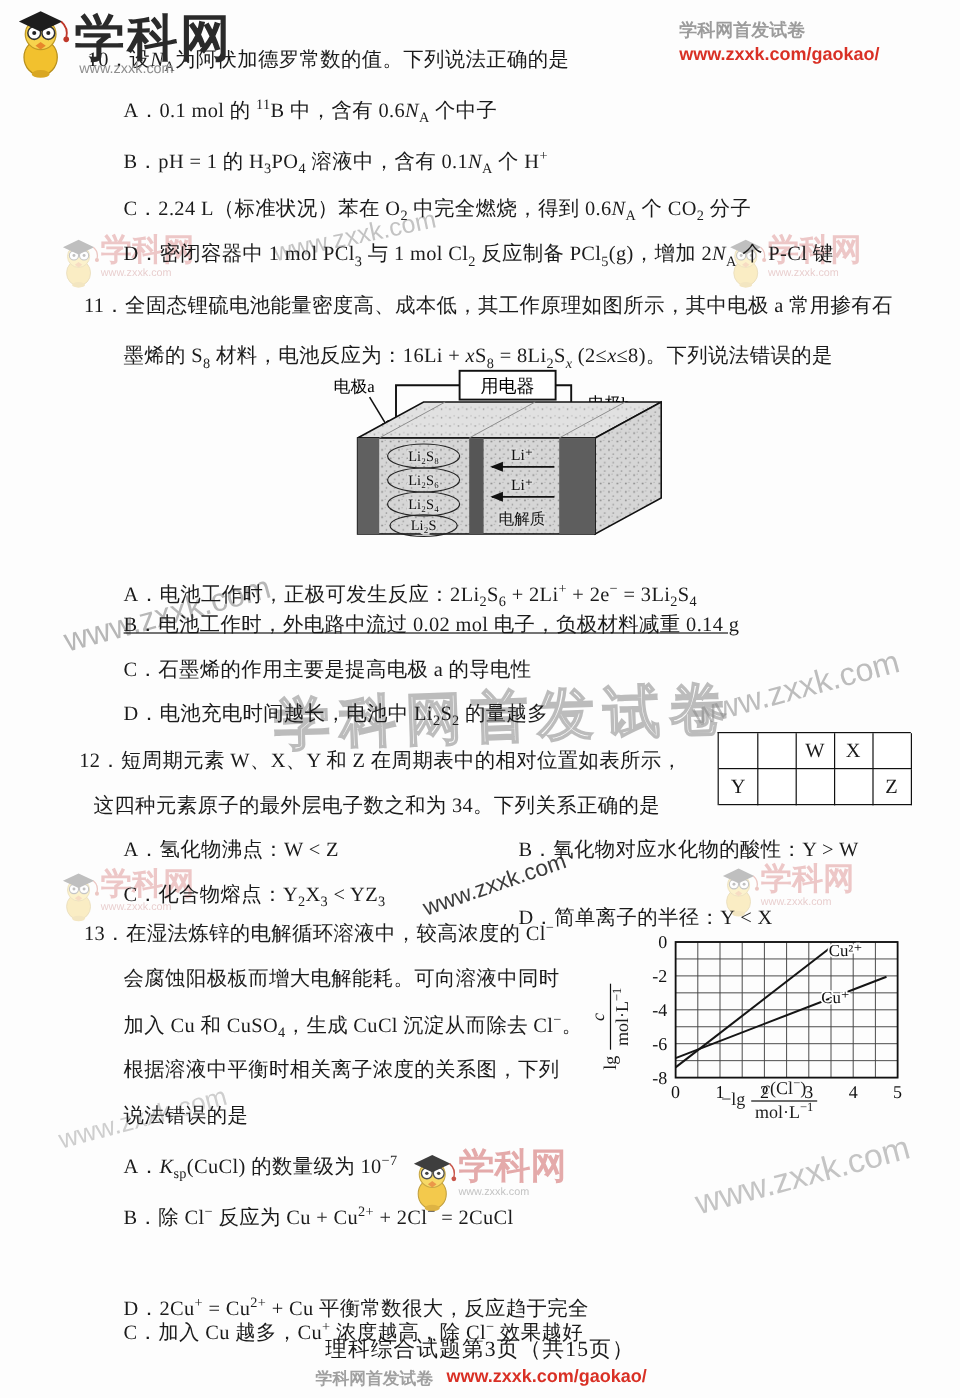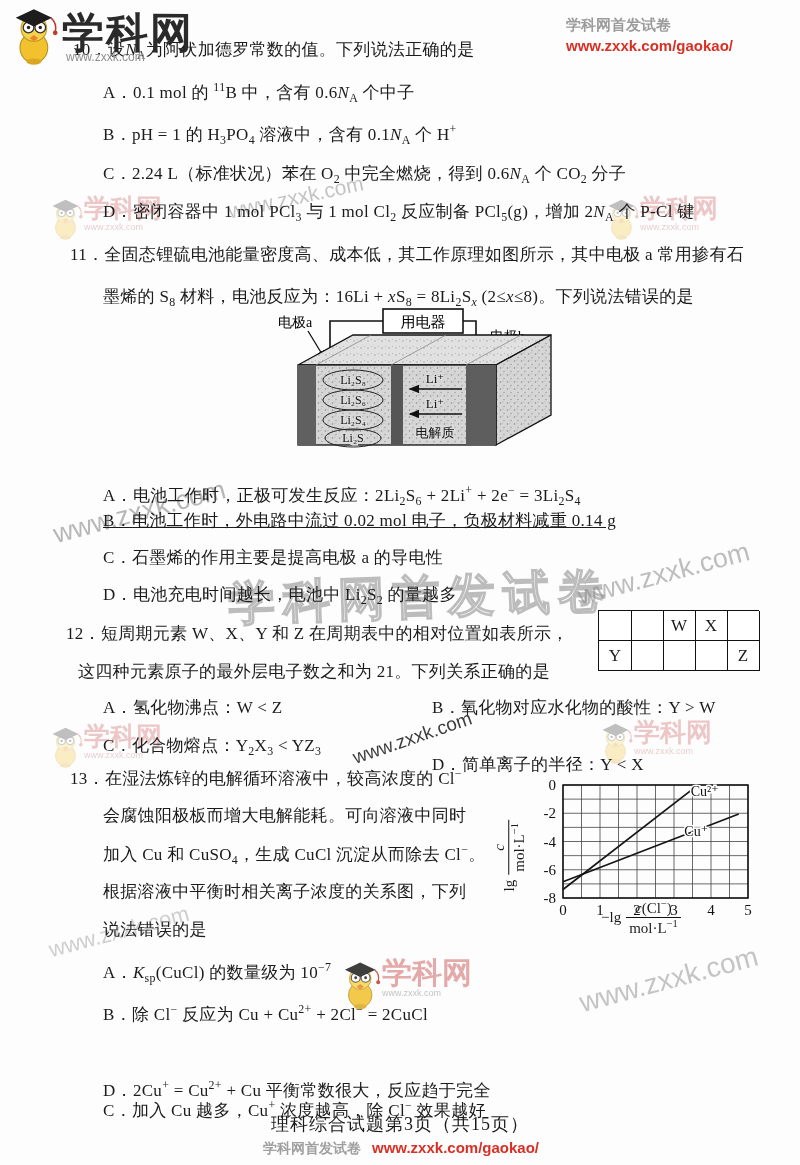--- a/index.html
+++ b/index.html
@@ -190,21 +190,21 @@
   <line x1="194" y1="111" x2="142" y2="111" stroke="#111" stroke-width="1.4" marker-end="url(#arr)"></line>
   <text x="167" y="134" text-anchor="middle" font-size="13" fill="#111" stroke="#dcdcdc" stroke-width="3" paint-order="stroke">电解质</text>
 </svg>
 
 <div class="abs opt" style="left:103px;top:483px;">A．电池工作时，正极可发生反应：2Li<sub>2</sub>S<sub>6</sub> + 2Li<sup>+</sup> + 2e<sup>−</sup> = 3Li<sub>2</sub>S<sub>4</sub></div>
 <div class="abs opt" style="left:103px;top:509px;text-decoration:underline;">B．电池工作时，外电路中流过 0.02 mol 电子，负极材料减重 0.14 g</div>
 <div class="abs opt" style="left:103px;top:546px;">C．石墨烯的作用主要是提高电极 a 的导电性</div>
 <div class="abs opt" style="left:103px;top:583px;">D．电池充电时间越长，电池中 Li<sub>2</sub>S<sub>2</sub> 的量越多</div>
 
 <div class="abs stem" style="left:66px;top:622px;">12．短周期元素 W、X、Y 和 Z 在周期表中的相对位置如表所示，</div>
-<div class="abs stem" style="left:78px;top:660px;">这四种元素原子的最外层电子数之和为 21。下列关系正确的是</div>
+<div class="abs stem" style="left:78px;top:660px;">这四种元素原子的最外层电子数之和为 34。下列关系正确的是</div>
 <div class="abs ptable" style="left:598px;top:610px;">
     <div class="ptcell"></div>
     <div class="ptcell"></div>
     <div class="ptcell">W</div>
     <div class="ptcell">X</div>
     <div class="ptcell"></div>
     <div class="ptcell">Y</div>
     <div class="ptcell"></div>
     <div class="ptcell"></div>
     <div class="ptcell"></div>

